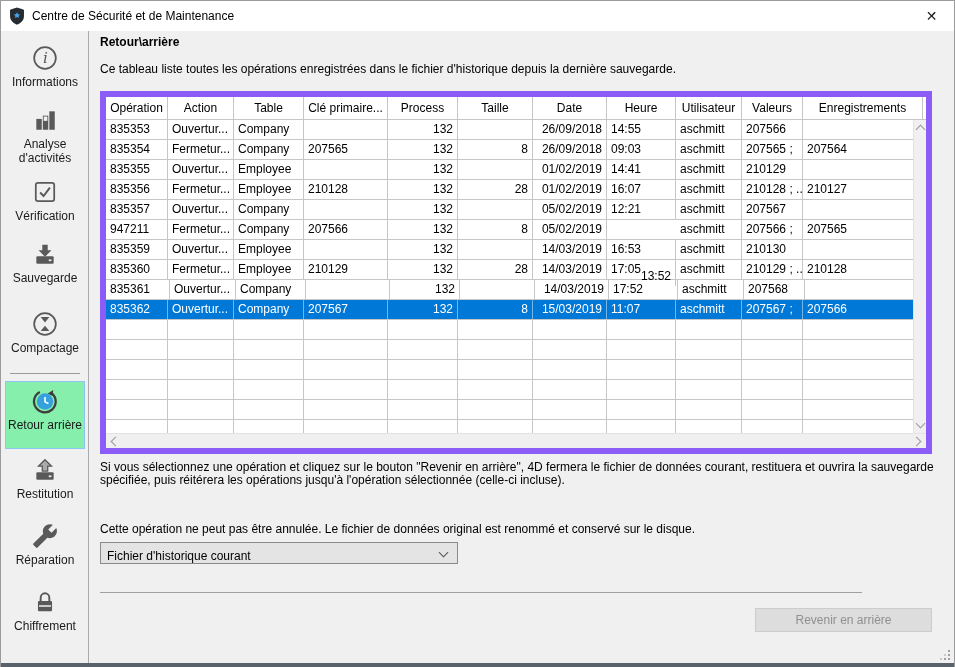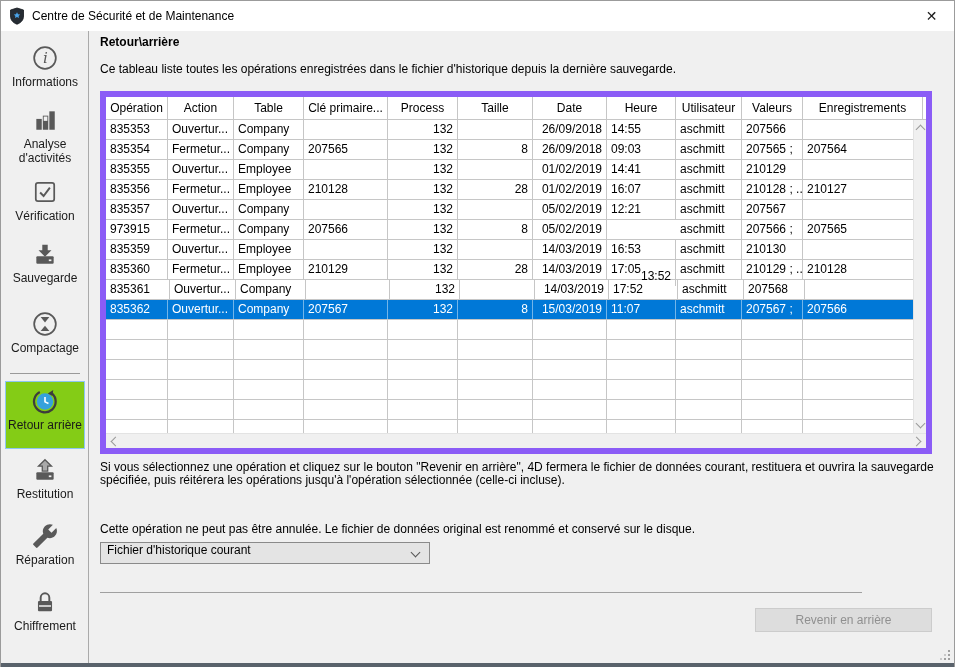--- a/index.html
+++ b/index.html
@@ -28,21 +28,21 @@
   .content { position:relative; flex:1; background:#f0f0f0; }
   .bottom-strip { position:absolute; left:0; right:0; bottom:0; height:4px; background:#59626b; }
 
   
   .side-item {
     position:absolute; left:0; width:88px; text-align:center;
     font-size:12px; color:#1a1a1a; line-height:14px; cursor:default;
   }
   .side-item .ic { display:block; margin:0 auto 4px auto; width:26px; height:26px; }
   .side-item.selected-box {
-    left:4px; width:80px; background:#84cc16; border:1px solid #8ec6f2; padding-top:6px;
+    left:4px; width:80px; background:#86efac; border:1px solid #8ec6f2; padding-top:6px;
   }
   .side-divider { position:absolute; left:9px; width:70px; border-top:1px solid #9a9a9a; }
 
   
   .page-title { position:absolute; top:4px; left:11px; font-size:12px; font-weight:bold; color:#000; }
   .page-desc  { position:absolute; top:31px; left:11px; font-size:12px; color:#000; }
 
   .grid-box {
     position:absolute; top:60px; left:11px; width:832px; height:363px;
     background:#d946ef; border:6px solid #8b5cf6;
@@ -74,22 +74,22 @@
   .chev.up    { transform:rotate(45deg); }
   .chev.down  { transform:rotate(225deg); }
   .chev.left  { transform:rotate(-45deg); }
   .chev.right { transform:rotate(135deg); }
 
   .info-text { position:absolute; left:11px; width:838px; font-size:12px; color:#000; line-height:13px; }
   .info-1 { top:430px; }
   .info-2 { top:492px; }
 
   .combo {
-    position:absolute; top:511px; left:11px; width:330px; height:22px;
-    background:#e4e4e4; border:1px solid #8a8a8a; display:flex; align-items:flex-start;
+    position:absolute; top:511px; left:11px; width:358px; height:22px;
+    background:#e4e4e4; border:1px solid #8a8a8a; display:flex; align-items:flex-end;
     font-size:12px; color:#000; padding-left:6px; cursor:default;
   }
   .combo .cchev { position:absolute; right:10px; top:6px; width:7px; height:7px;
     border-left:1.6px solid #555; border-top:1.6px solid #555; transform:rotate(225deg); }
 
   .rule { position:absolute; top:561px; left:11px; width:762px; border-top:1px solid #a0a0a0; }
 
   .action-btn {
     position:absolute; top:577px; left:666px; width:177px; height:24px;
     background:#dddddd; border:1px solid #cccccc; color:#909090;
@@ -277,21 +277,21 @@
               <div class="td" style="width: 84px; text-align: left;"></div>
               <div class="td" style="width: 70px; text-align: right;">132</div>
               <div class="td" style="width: 75px; text-align: right;"></div>
               <div class="td" style="width: 74px; text-align: right;">05/02/2019</div>
               <div class="td" style="width: 69px; text-align: left;">12:21</div>
               <div class="td" style="width: 66px; text-align: left;">aschmitt</div>
               <div class="td" style="width: 61px; text-align: left;">207567</div>
               <div class="td" style="width: 120px; text-align: left;"></div>
             </div>
             <div class="tr">
-              <div class="td" style="width: 62px; text-align: left;">973915</div>
+              <div class="td" style="width: 62px; text-align: left;">947211</div>
               <div class="td" style="width: 66px; text-align: left;">Fermetur...</div>
               <div class="td" style="width: 70px; text-align: left;">Company</div>
               <div class="td" style="width: 84px; text-align: left;">207566</div>
               <div class="td" style="width: 70px; text-align: right;">132</div>
               <div class="td" style="width: 75px; text-align: right;">8</div>
               <div class="td" style="width: 74px; text-align: right;">05/02/2019</div>
               <div class="td" style="width: 69px; text-align: right; margin-top: 47px;">13:52</div>
               <div class="td" style="width: 66px; text-align: left;">aschmitt</div>
               <div class="td" style="width: 61px; text-align: left;">207566 ;</div>
               <div class="td" style="width: 120px; text-align: left;">207565</div>

